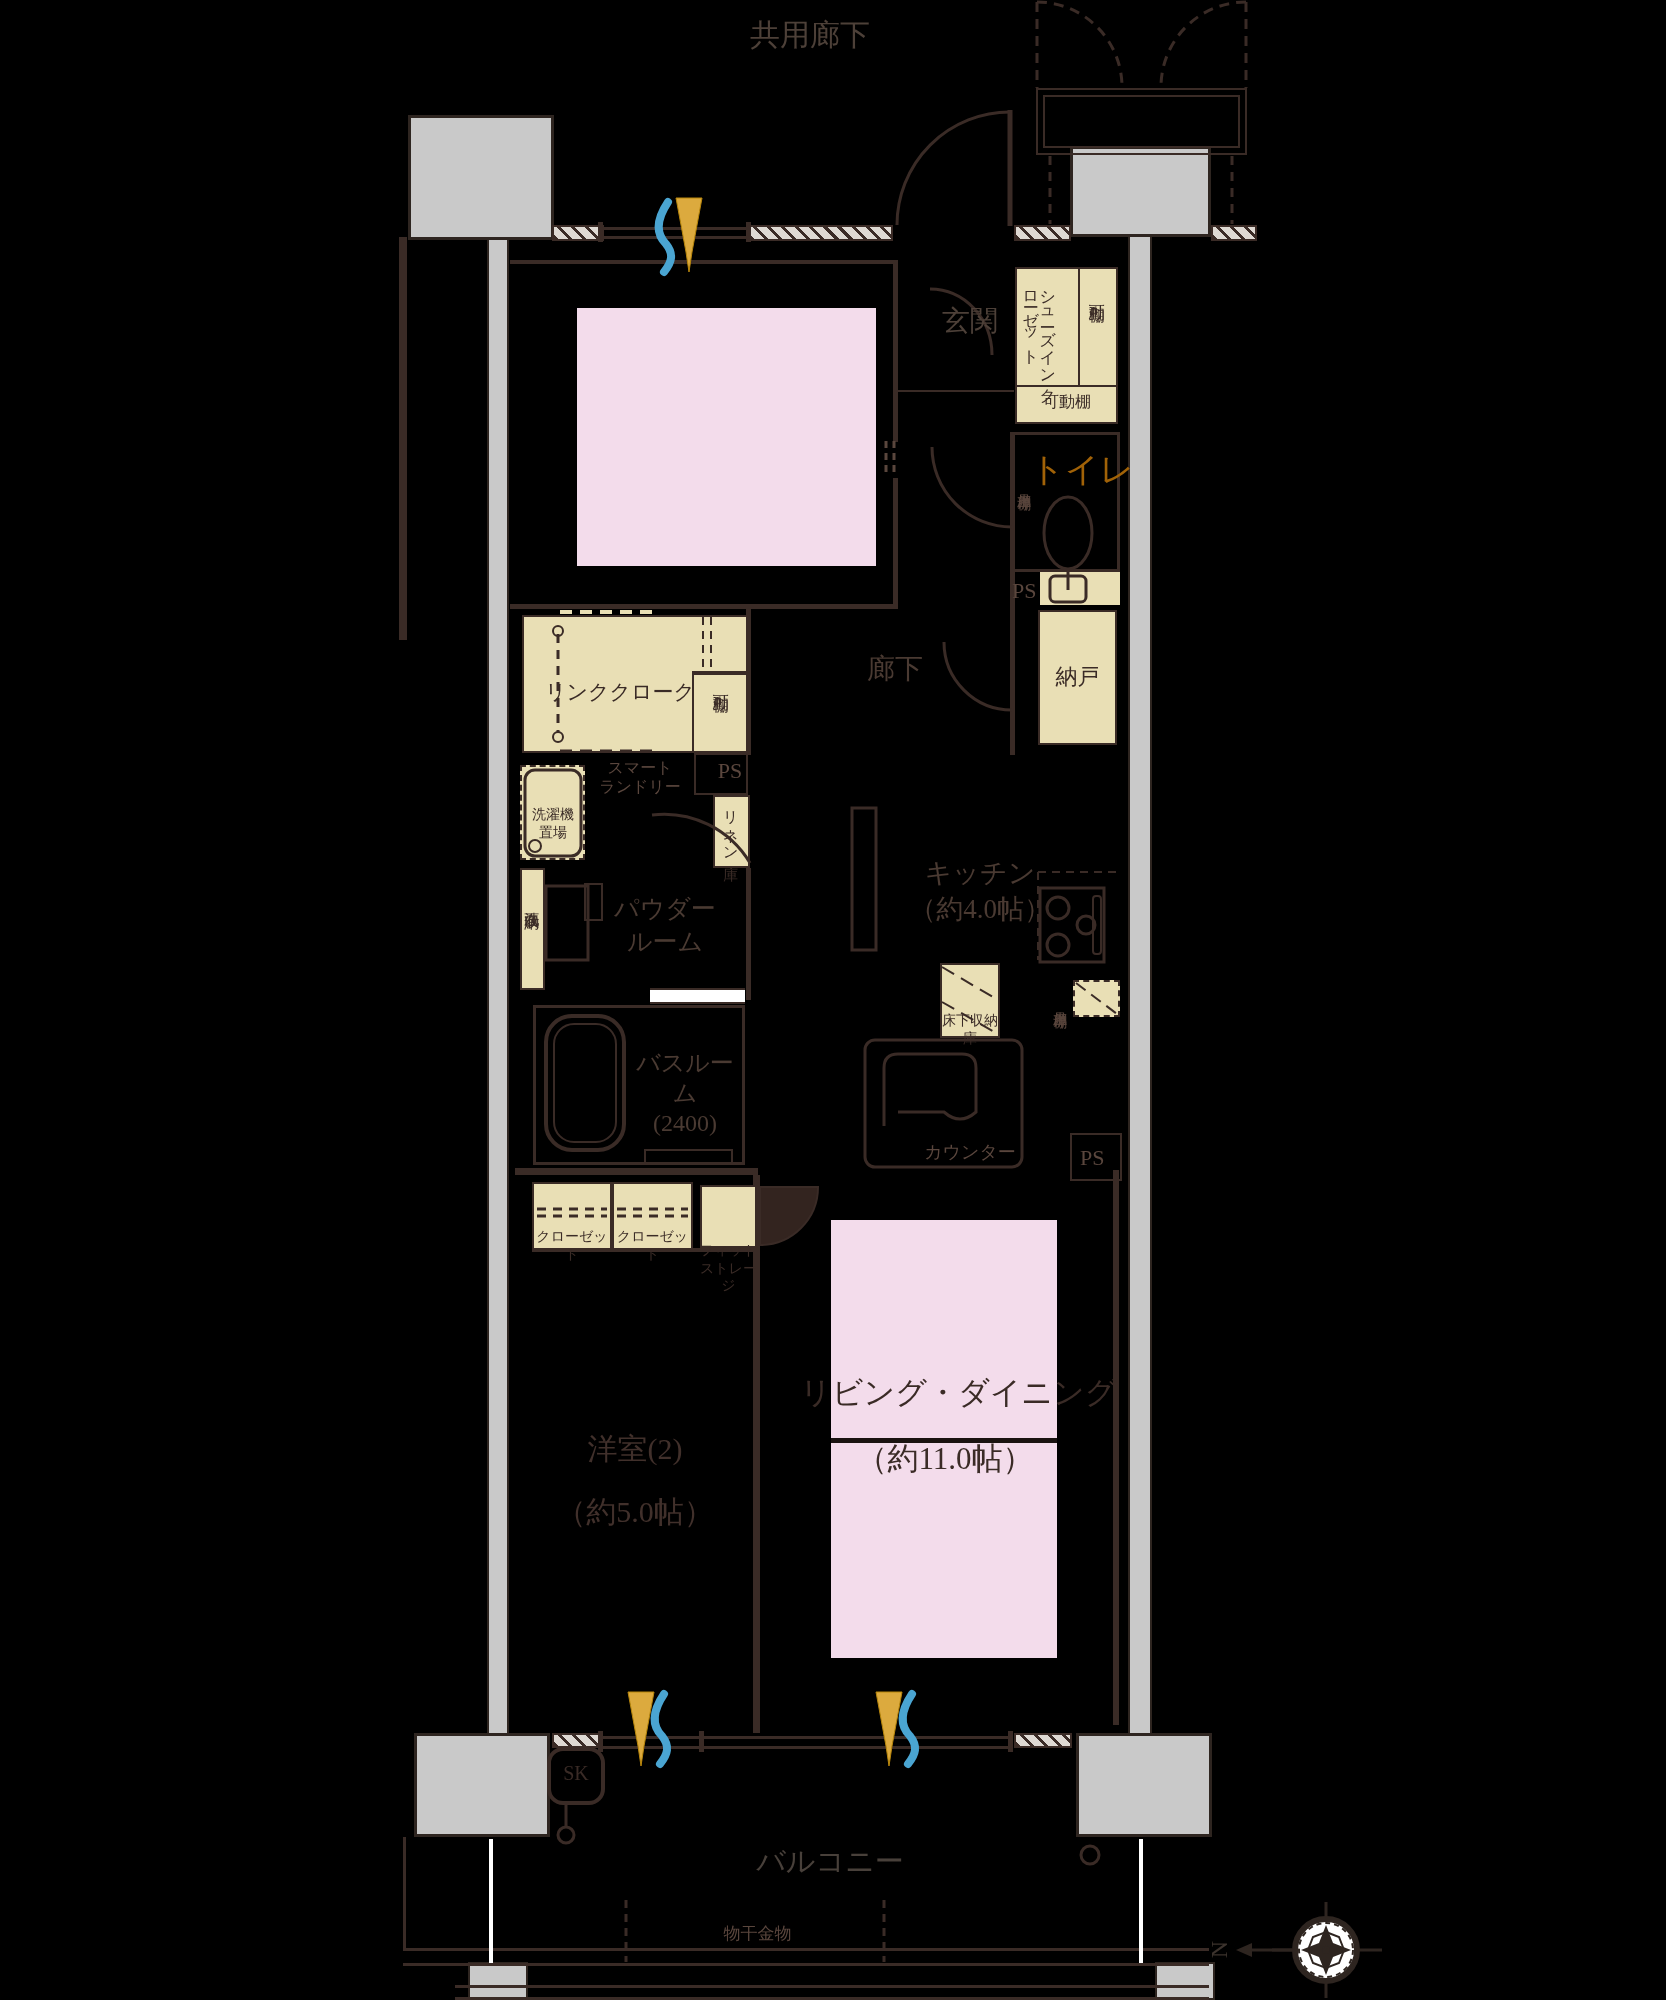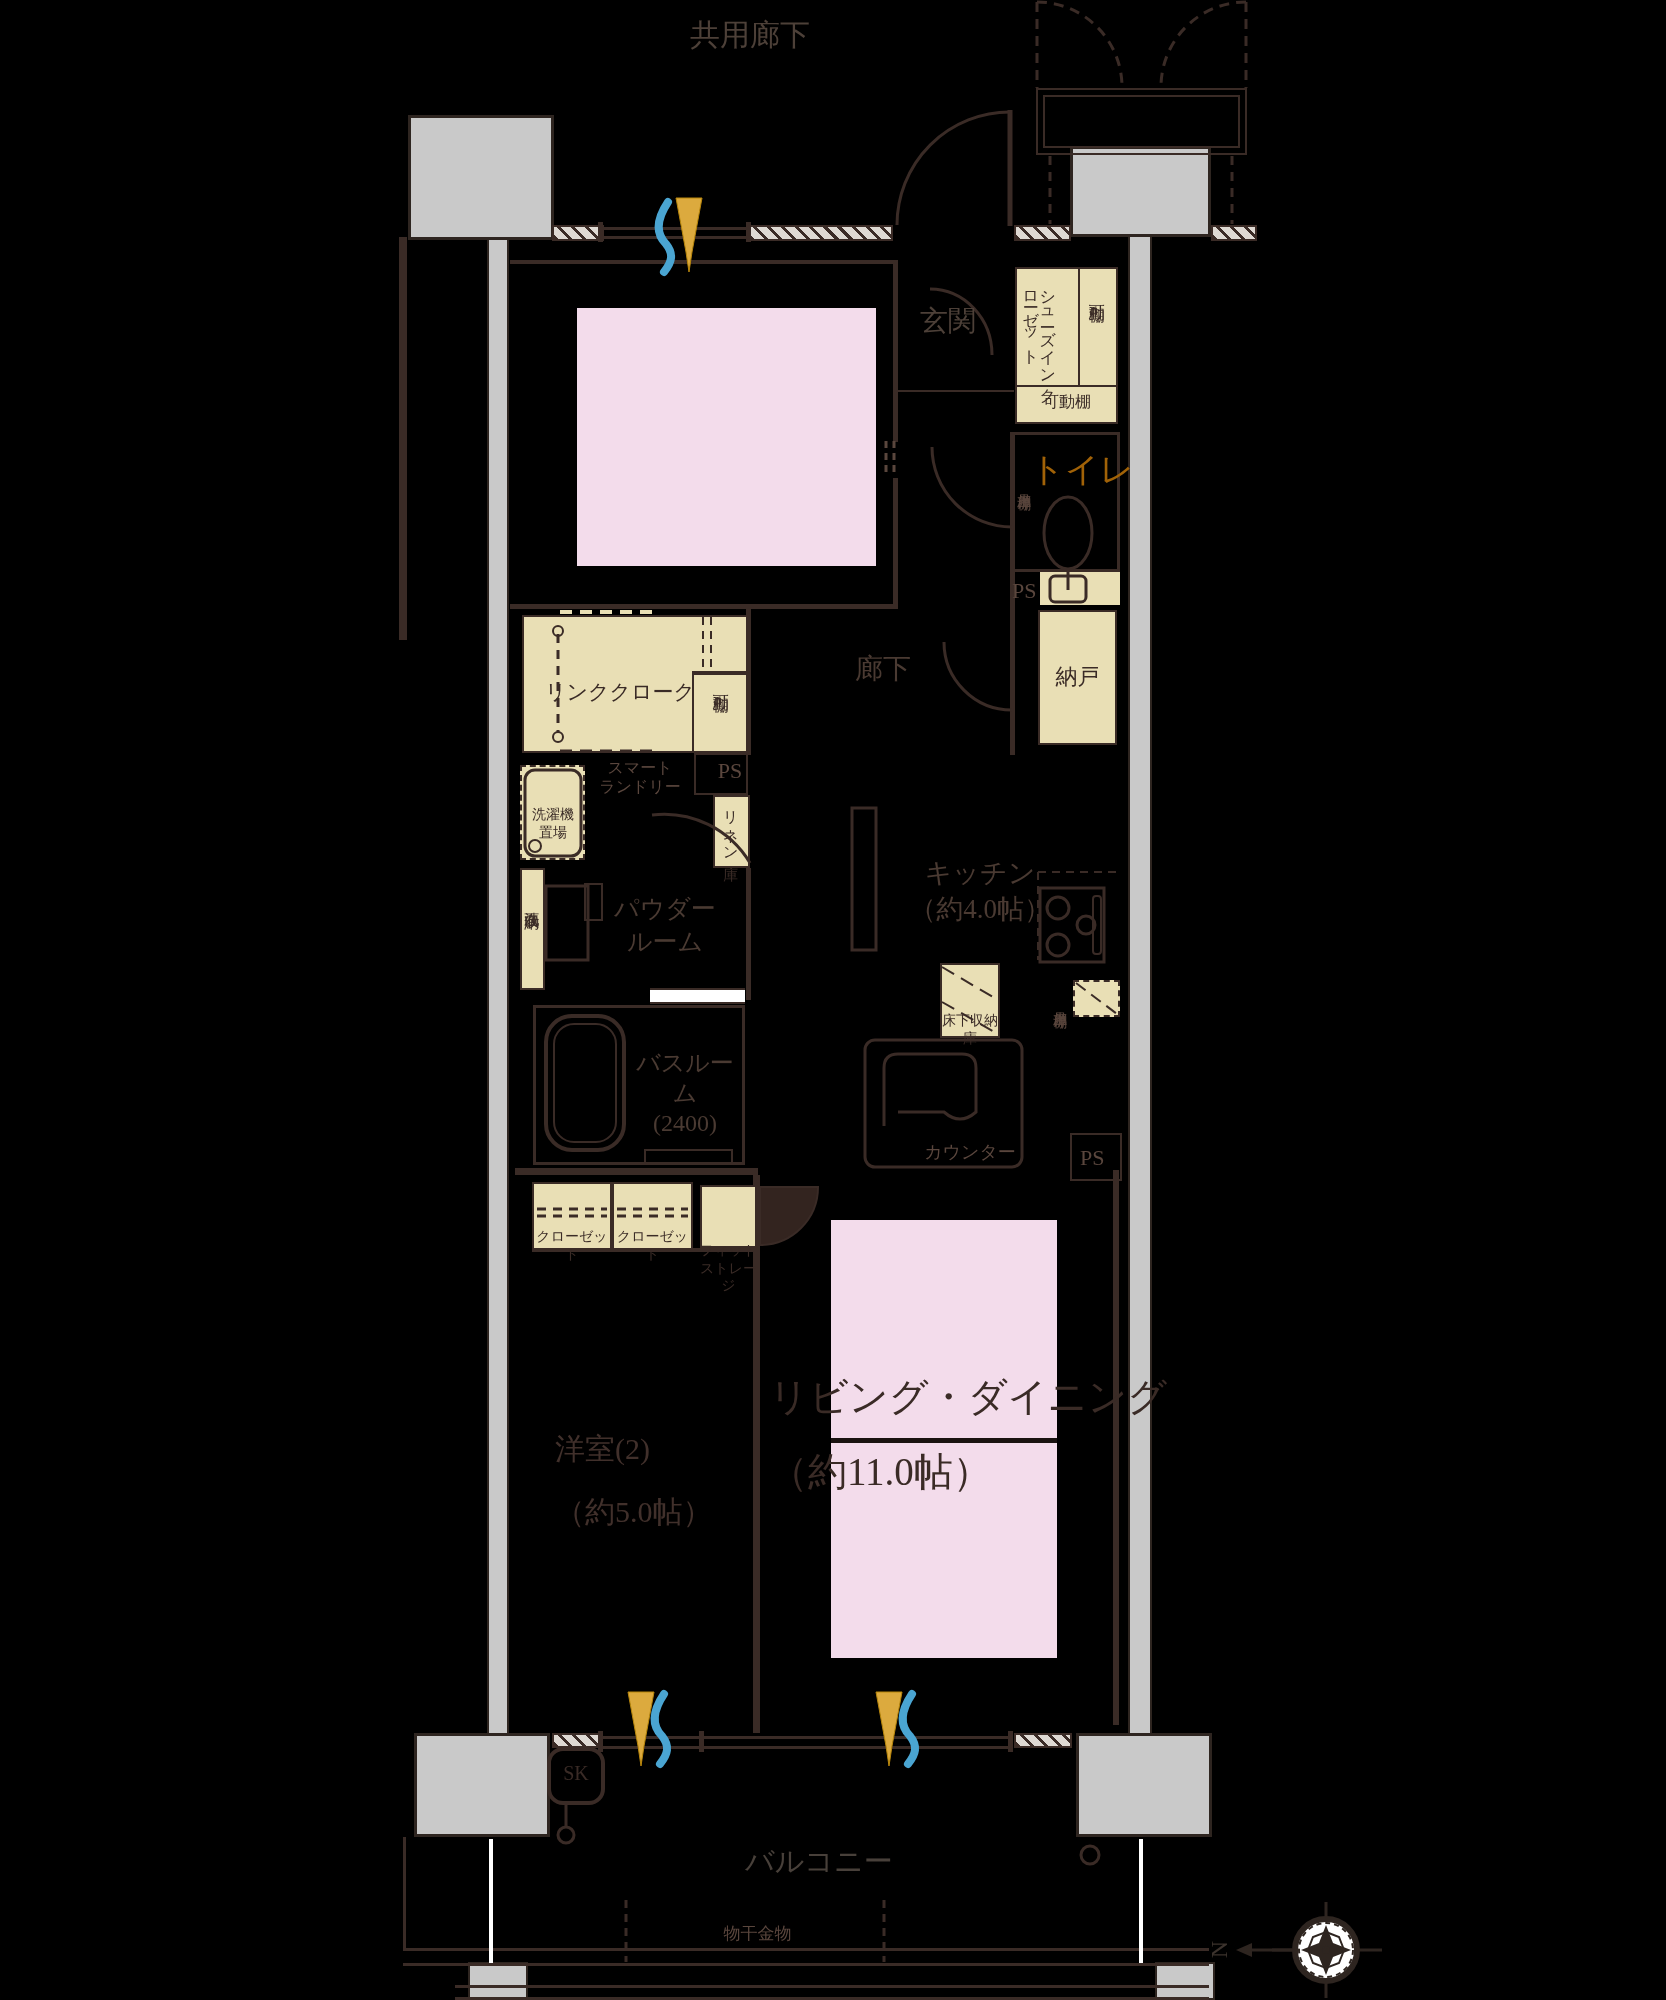--- a/index.html
+++ b/index.html
@@ -11,21 +11,21 @@
   .pink{background:#f3dceb;}
   .beige{background:#e9dfb5;border:2px solid #3a2b26;box-sizing:border-box;}
   .beigeplain{background:#e9dfb5;box-sizing:border-box;}
   .wall{background:#3a2b26;}
   .whiteline{background:#ffffff;}
   .hatch{background:repeating-linear-gradient(45deg,#3a2b26 0 3px,#ded9d3 3px 10px);
          border:2px solid #3a2b26;box-sizing:border-box;}
   .outline{border:3px solid #3a2b26;box-sizing:border-box;background:transparent;}
   .outline2{border:2px solid #3a2b26;box-sizing:border-box;background:transparent;}
   .dashbox{border:2px dashed #3a2b26;box-sizing:border-box;background:#e9dfb5;}
-  .label{font-size:30px;white-space:nowrap;line-height:1.15;}
+  .label{font-size:30px;white-space:nowrap;line-height:1.15;text-align:center;}
   .onblack{color:#4d4038;}
   .dim{color:#41312b;}
   .small{font-size:16px;}
   .tiny{font-size:14px;}
   .med{font-size:22px;}
   .v{writing-mode:vertical-rl;text-orientation:upright;letter-spacing:1px;line-height:1.05;}
   svg{position:absolute;left:0;top:0;}
 </style>
 </head>
 <body>
@@ -261,21 +261,21 @@
   <div class="abs tiny" style="left:698px;top:1198px;width:61px;text-align:center;line-height:1.25;margin-top:44px;">
     <div>フィット</div>
     <div>ストレージ</div>
   </div>
 
   <div class="abs label dim" style="left:555px;top:1432px;width:160px;color:#41302b;">
     <div>洋室(2)</div>
     <div style="margin-top:28px;">（約5.0帖）</div>
   </div>
 
-  <div class="abs label" style="left:769px;top:1375px;width:290px;font-size:39px;">
+  <div class="abs label" style="left:800px;top:1375px;width:290px;font-size:31px;">
     <div>リビング・ダイニング</div>
     <div style="margin-top:30px;">（約11.0帖）</div>
   </div>
 
   <div class="abs label onblack" style="left:745px;top:1845px;width:170px;font-size:29px;color:#48403a;">バルコニー</div>
   <div class="abs small onblack" style="left:710px;top:1922px;width:95px;text-align:center;font-size:17px;color:#5a463d;">物干金物</div>
   <div class="abs" style="left:556px;top:1762px;width:40px;text-align:center;font-size:20px;">SK</div>
   <div class="abs onblack" style="left:1206px;top:1936px;width:26px;font-size:24px;color:#3c332d;transform:rotate(-90deg);text-align:center;">N</div>
 
 </div>

